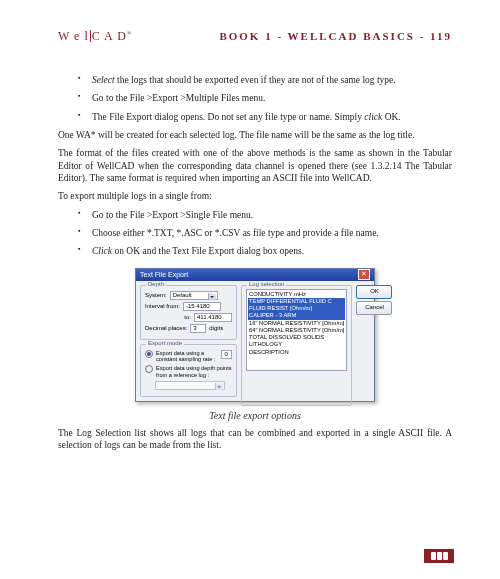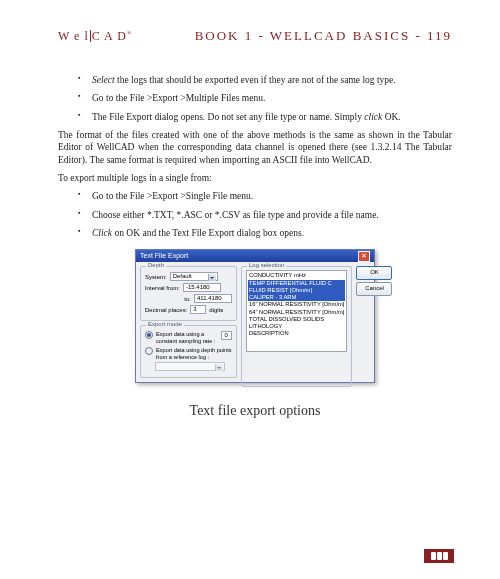--- a/index.html
+++ b/index.html
@@ -24,21 +24,21 @@
     border-bottom:0;
     margin-bottom:30px;
   }
   .logo{
     font-size:12px;letter-spacing:1px;font-family:Georgia,serif;
     color:#8a1f22;
   }
   .logo .bar{display:inline-block;width:1px;height:12px;background:#8a1f22;
     transform:translateY(2px);margin:0 1px}
   .rhead{
-    font-size:13px;letter-spacing:2px;color:#8a1f22;font-weight:normal;
+    font-size:11px;letter-spacing:2px;color:#8a1f22;font-weight:bold;
   }
   ul.b{list-style:none;margin:0 0 6px 0;padding:0 0 0 34px}
   ul.b li{position:relative;margin:0 0 6px 0;line-height:1.3;text-align:justify}
   ul.b li:before{content:"▪";position:absolute;left:-14px;top:0;font-size:7px}
   p{margin:0 0 6px 0;line-height:1.3;text-align:justify}
   i{font-style:italic}
   b{font-weight:normal}
   .figwrap{text-align:center;margin:10px 0 6px 0}
   .dlg{
     display:inline-block;width:238px;
@@ -76,21 +76,21 @@
   }
   .list .hl{background:#2f5bbf;color:#fff}
   .list div{white-space:nowrap;padding:0 1px}
   .btn{
     border:1px solid #8a94aa;border-radius:2px;height:12px;
     background:linear-gradient(#fdfdfe,#e2e7ef);
     font-size:6px;text-align:center;line-height:11px;
   }
   .btn.primary{border-color:#2f6fb0}
   .optxt{font-size:5.6px;line-height:1.2}
-  .caption{font-size:14px;margin-top:20px;color:#333}
+  .caption{font-style:italic;font-size:10px;margin-top:8px;color:#333}
   .foot{
     position:absolute;right:46px;bottom:16px;width:30px;height:14px;
     background:#8a1f22;display:flex;align-items:center;justify-content:center;gap:1px
   }
   .foot span{display:inline-block;background:#fff;border-radius:1px}
   .foot .a{width:5px;height:8px}
   .foot .b{width:5px;height:8px}
   .foot .c{width:5px;height:8px}
 </style>
 </head>
@@ -104,20 +104,21 @@
     </span>
     <span class="rhead">BOOK 1 - WELLCAD BASICS - 119</span>
   </div>
 
   <ul class="b">
     <li><i>Select</i><span> the logs that should be exported even if they are not of the same log type.</span></li>
     <li><span>Go to the </span><b>File &gt;Export &gt;Multiple Files</b><span> menu.</span></li>
     <li><span>The </span><b>File Export</b><span> dialog opens. Do not set any file type or name. Simply </span><i>click</i><b> OK</b><span>.</span></li>
   </ul>
 
+  <p>One WA* will be created for each selected log. The file name will be the same as the log title.</p>
   <p><span>The format of the files created with one of the above methods is the same as shown in the Tabular Editor of WellCAD when the corresponding data channel is opened there (see </span><b>1.3.2.14 The Tabular Editor</b><span>). The same format is required when importing an ASCII file into WellCAD.</span></p>
   <p>To export multiple logs in a single from:</p>
 
   <ul class="b">
     <li><span>Go to the </span><b>File &gt;Export &gt;Single File</b><span> menu.</span></li>
     <li><span>Choose either *</span><b>.TXT</b><span>, </span><b>*.ASC</b><span> or </span><b>*.CSV</b><span> as file type and provide a file name.</span></li>
     <li><i>Click</i><span> on </span><b>OK</b><span> and the </span><b>Text File Export</b><span> dialog box opens.</span></li>
   </ul>
 
   <div class="figwrap">
@@ -182,19 +183,20 @@
         </div>
         <div class="col-r">
           <div class="btn primary">OK</div>
           <div class="btn">Cancel</div>
         </div>
       </div>
     </div>
     <div class="caption">Text file export options</div>
   </div>
 
+  <p><span>The </span><b>Log Selection</b><span> list shows all logs that can be combined and exported in a single ASCII file. A selection of logs can be made from the list.</span></p>
 
   <div class="foot">
     <span class="a"></span>
     <span class="b"></span>
     <span class="c"></span>
   </div>
 </div>
 
 </body></html>

